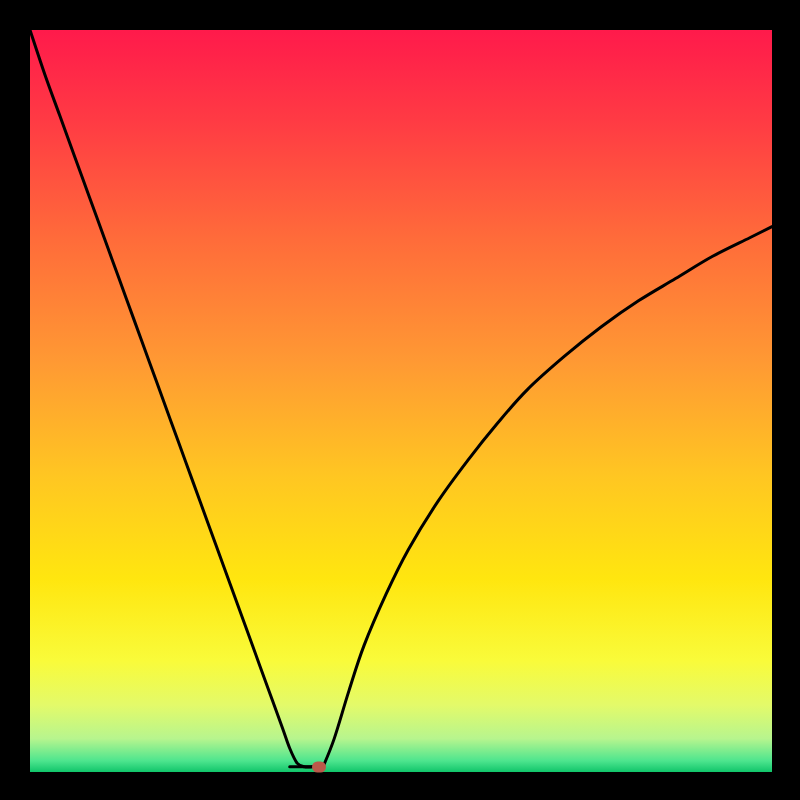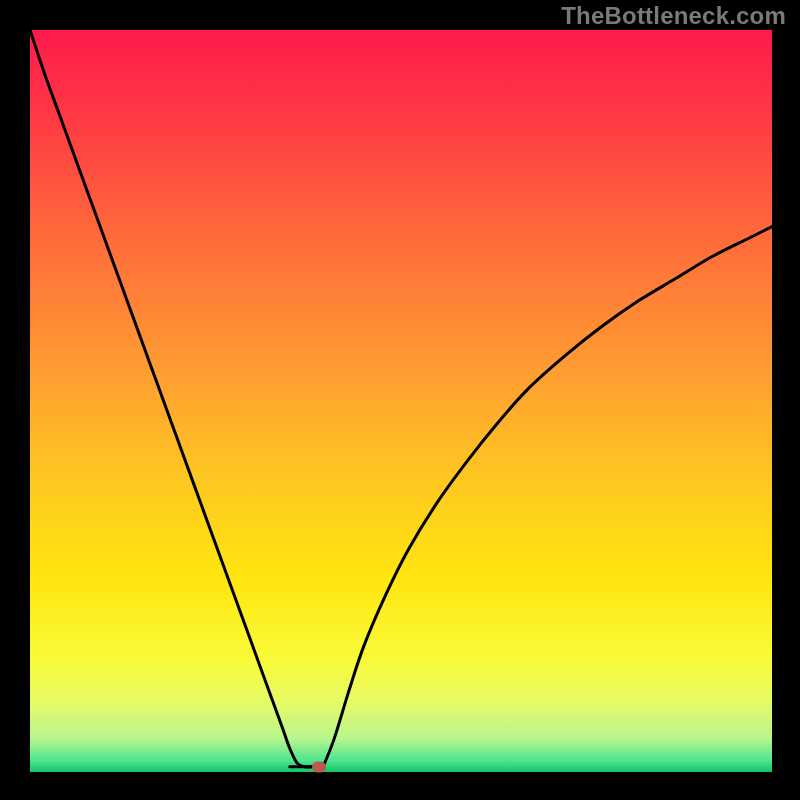--- a/index.html
+++ b/index.html
@@ -42,21 +42,20 @@
     background: #bb5a4a;
     border-radius: 6px;
     transform: translate(-50%, -50%);
     z-index: 20;
   }
 </style>
 </head>
 <body>
 
 <div class="outer">
-  <div class="watermark">TheBottleneck.com</div>
 
   <svg class="chart" viewBox="0 0 742 742" preserveAspectRatio="none">
     <defs>
       <linearGradient id="bg-grad" x1="0" y1="0" x2="0" y2="1">
           <stop offset="0.00%" stop-color="#ff1a4b"></stop>
           <stop offset="12.00%" stop-color="#ff3a44"></stop>
           <stop offset="28.00%" stop-color="#ff6b3a"></stop>
           <stop offset="45.00%" stop-color="#ff9a33"></stop>
           <stop offset="60.00%" stop-color="#ffc622"></stop>
           <stop offset="74.00%" stop-color="#ffe60f"></stop>

